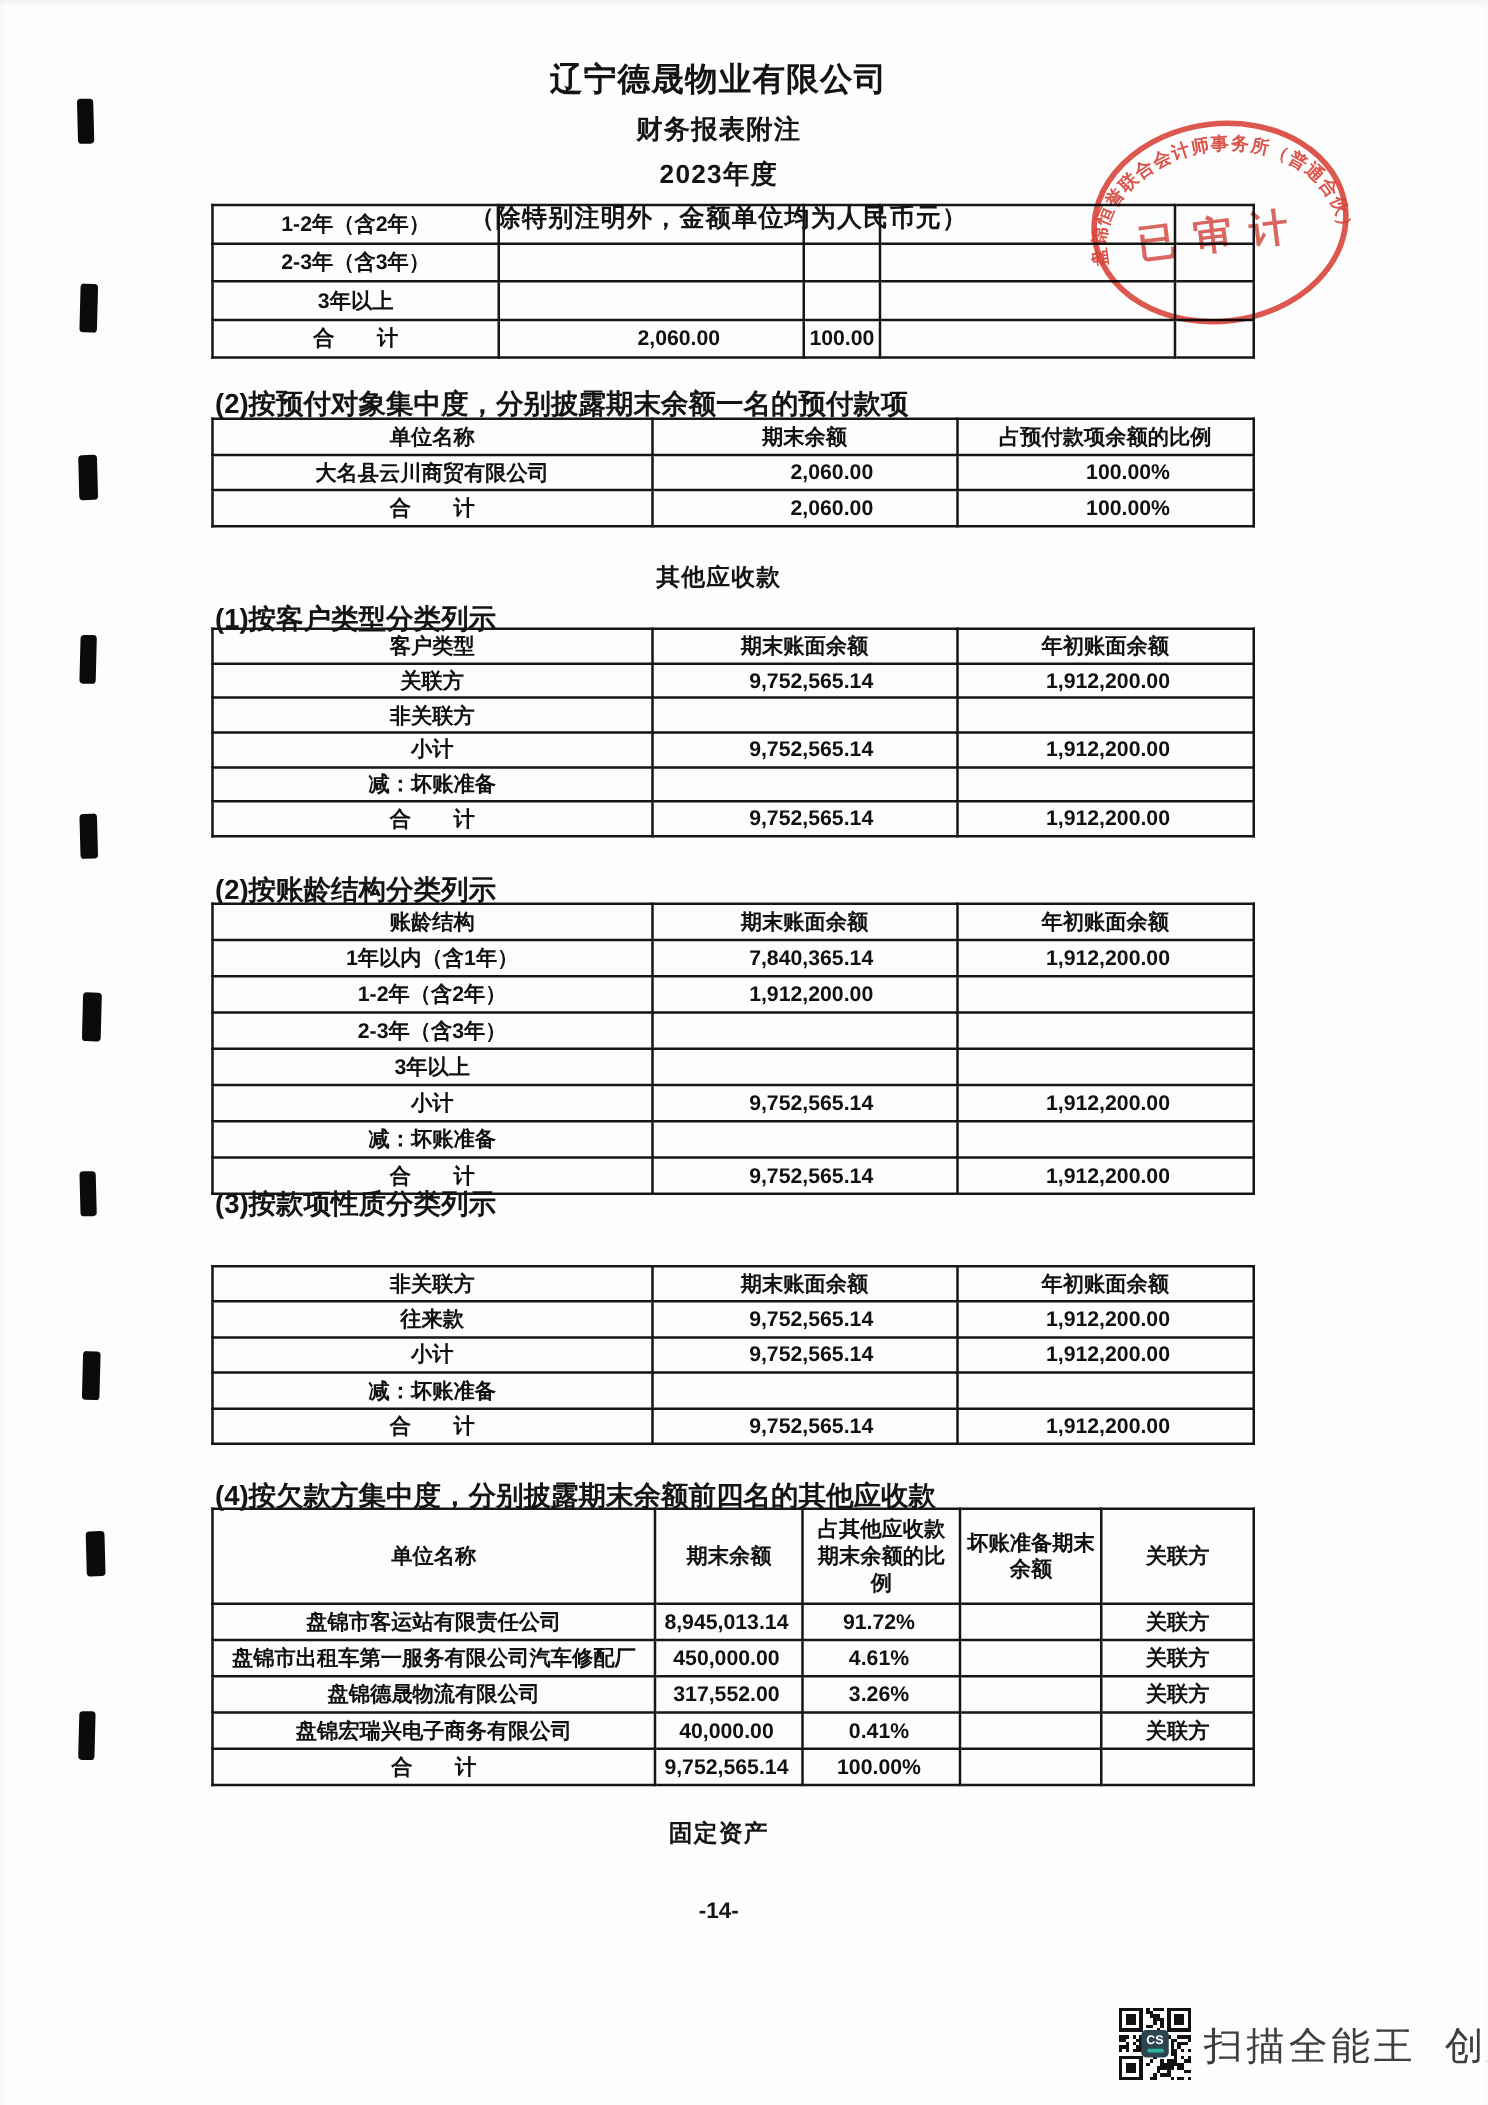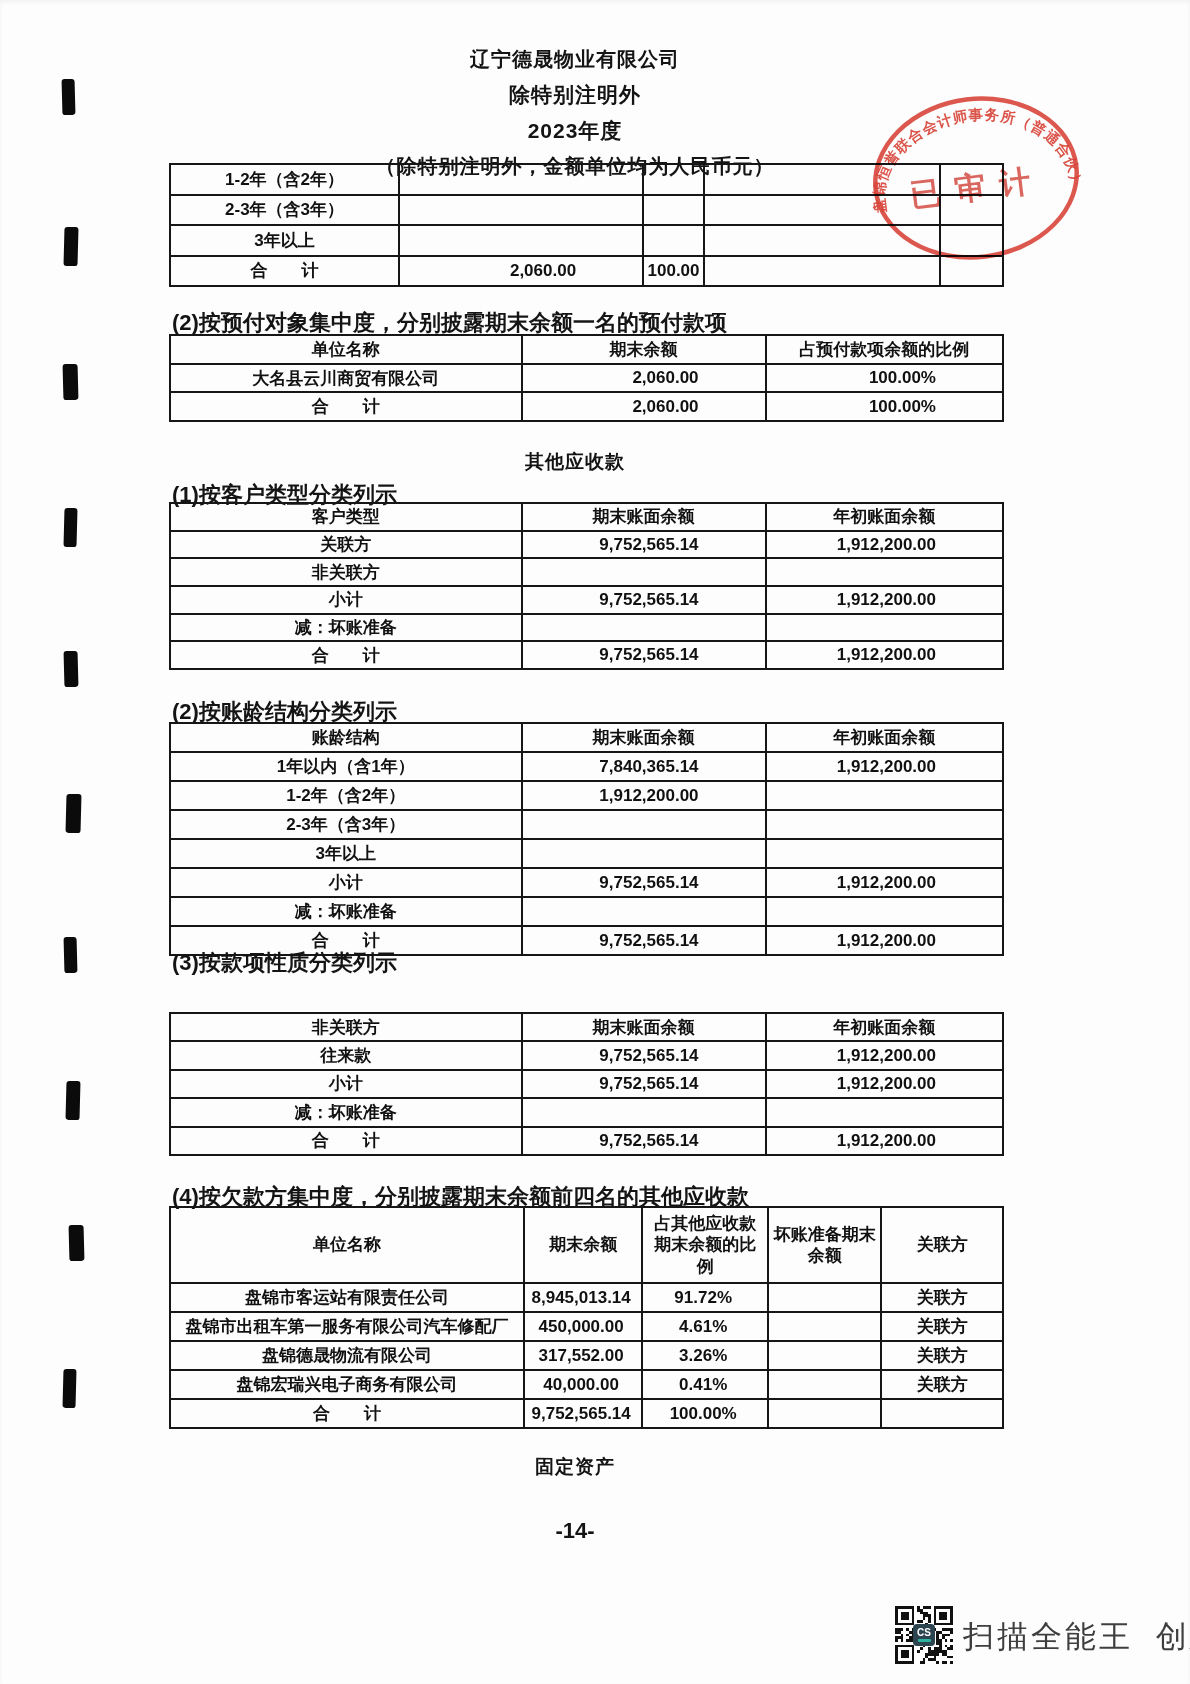--- a/index.html
+++ b/index.html
@@ -3,36 +3,36 @@
 <meta charset="utf-8">
 <style>
   html,body{margin:0;padding:0;background:#ffffff;}
   .page{
     position:relative;width:1190px;height:1684px;background:#fdfdfd;
     font-family:"Liberation Sans","DejaVu Sans",sans-serif;color:#141414;
     overflow:hidden;box-shadow:inset 0 2px 4px rgba(0,0,0,.05);
   }
   
   .doc-header{position:absolute;top:46px;left:0;width:1150px;text-align:center;font-weight:700;}
-  .t1{font-size:20px;margin-bottom:8px;letter-spacing:1px;}
+  .t1{font-size:26px;margin-bottom:8px;letter-spacing:1px;}
   .t2{font-size:21px;margin-bottom:8px;letter-spacing:1px;}
   .t3{font-size:20px;letter-spacing:1px;}
   
   .tbl-mount{position:absolute;left:128px;width:835px;padding-left:41px;}
   table{width:100%;border-collapse:collapse;table-layout:fixed;}
   th,td{border:2px solid #161616;font-size:17px;font-weight:700;color:#111;
         padding:0 3px;text-align:center;vertical-align:middle;}
   td{white-space:nowrap;overflow:hidden;}
   th{white-space:normal;line-height:1.25;}
   td.al-r{text-align:center;padding-right:7px;}
   td.al-R{text-align:right;padding-right:66px;}
   
   .sec-label{position:absolute;left:172px;font-size:22px;font-weight:700;white-space:nowrap;}
   .center-heading{position:absolute;left:0;width:1150px;text-align:center;font-size:19px;font-weight:700;letter-spacing:1px;}
-  .page-number{position:absolute;top:1518px;left:0;width:1150px;text-align:center;font-size:22px;font-weight:600;}
+  .page-number{position:absolute;top:1518px;left:0;width:1150px;text-align:center;font-size:18px;font-weight:600;}
   
   .bind-mark{position:absolute;background:#0b0b0b;border-radius:3px;}
   
   .stamp{position:absolute;left:854px;top:86px;mix-blend-mode:multiply;opacity:.93;}
   
   .qr{position:absolute;left:895px;top:1606px;width:58px;height:58px;}
   .qr-badge{position:absolute;left:913px;top:1624px;width:22px;height:22px;background:#2c4450;border-radius:4px;
             display:flex;flex-direction:column;align-items:center;justify-content:center;}
   .qr-badge span{color:#fff;font-size:10px;font-weight:700;line-height:10px;font-family:"Liberation Sans",sans-serif;}
   .qr-badge i{display:block;width:13px;height:3px;background:#2db3a0;margin-top:1px;border-radius:1px;}
@@ -52,21 +52,21 @@
       <div class="bind-mark" style="left: 64px; top: 651px; width: 14px; height: 36px; transform: rotate(-1.5deg);"></div>
       <div class="bind-mark" style="left: 66px; top: 794px; width: 15px; height: 39px; transform: rotate(1.5deg);"></div>
       <div class="bind-mark" style="left: 64px; top: 937px; width: 13px; height: 36px; transform: rotate(-1.5deg);"></div>
       <div class="bind-mark" style="left: 66px; top: 1081px; width: 14px; height: 39px; transform: rotate(1.5deg);"></div>
       <div class="bind-mark" style="left: 69px; top: 1225px; width: 15px; height: 36px; transform: rotate(-1.5deg);"></div>
       <div class="bind-mark" style="left: 63px; top: 1369px; width: 13px; height: 39px; transform: rotate(1.5deg);"></div>
     </div>
 
   <header class="doc-header">
     <div class="t1">辽宁德晟物业有限公司</div>
-    <div class="t2">除特别注明外</div>
+    <div class="t2">财务报表附注</div>
     <div class="t2">2023年度</div>
     <div class="t3">（除特别注明外，金额单位均为人民币元）</div>
   </header>
 
   <div class="tbl-mount" style="top:163px">
       <table>
         <colgroup>
           <col style="width: 27.5%;">
           <col style="width: 29.3%;">
           <col style="width: 7.3%;">

